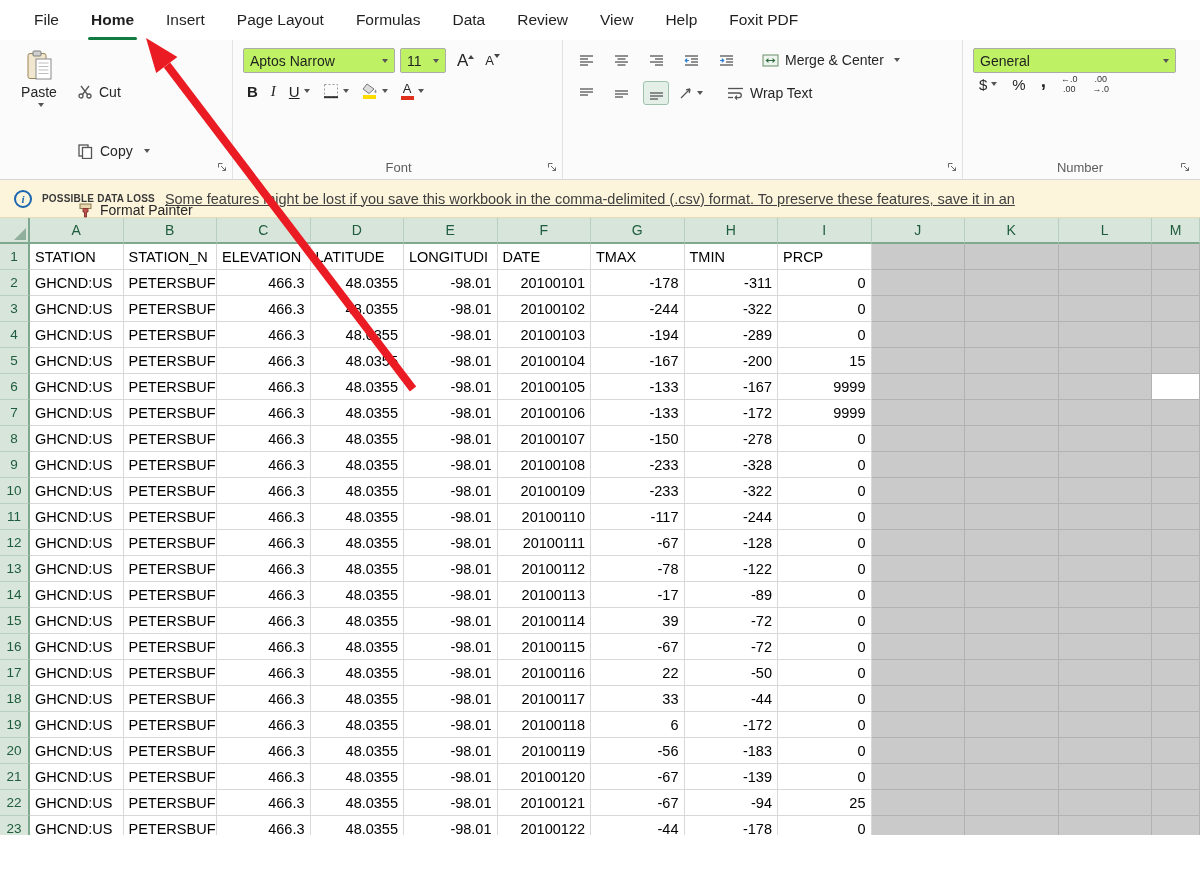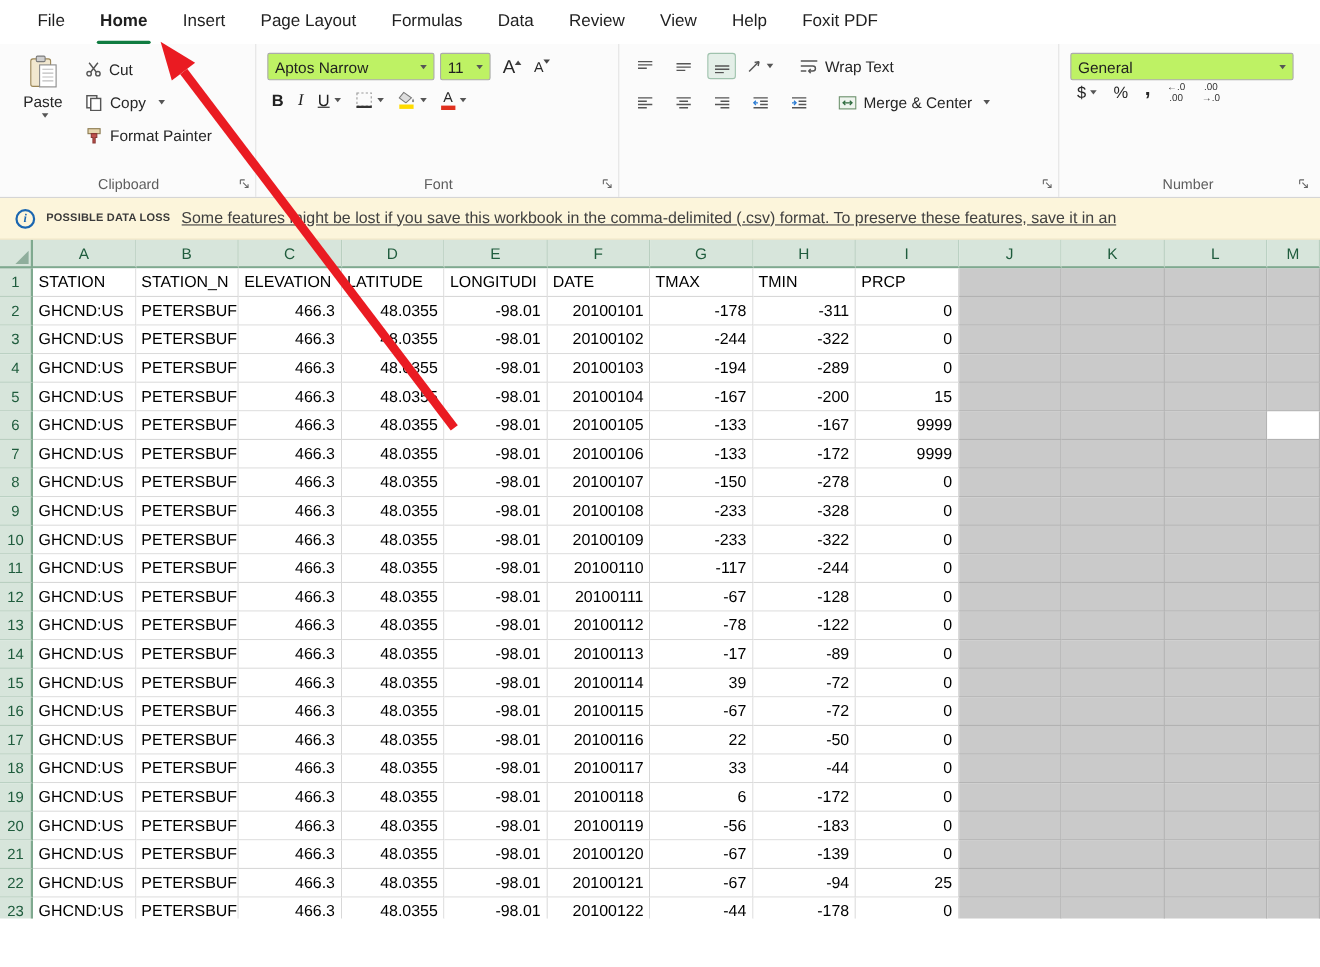--- a/index.html
+++ b/index.html
@@ -31,21 +31,21 @@
   .rg-label{height:24px;display:flex;align-items:center;justify-content:center;font-size:13px;color:#5d5d5d;}
   .launcher{position:absolute;right:5px;bottom:7px;}
   .chev{width:0;height:0;border-left:3.5px solid transparent;border-right:3.5px solid transparent;border-top:4px solid #555;display:inline-block;margin-left:4px;}
   .select{border:1px solid #ababab;background:#bef264;height:25px;display:flex;align-items:center;justify-content:space-between;padding:0 6px;font-size:14px;color:#1f1f1f;border-radius:2px;}
 
   
   .g-clipboard{width:232px;}
   .cb-body{display:flex;gap:10px;}
   .paste-btn{width:58px;display:flex;flex-direction:column;align-items:center;gap:3px;font-size:14px;color:#262626;padding-top:2px;}
   .cb-col{display:flex;flex-direction:column;justify-content:flex-start;gap:4px;padding-top:2px;}
-  .sbtn{height:26px;display:flex;align-items:center;gap:7px;font-size:14px;color:#262626;white-space:nowrap;}
+  .sbtn{height:26px;display:flex;align-items:center;gap:7px;font-size:14px;color:#262626;white-space:nowrap;margin-top:29px;}
 
   
   .g-font{width:330px;}
   .f-row1{display:flex;align-items:center;gap:5px;margin-bottom:9px;}
   .f-row2{display:flex;align-items:center;gap:13px;padding-left:4px;}
   .sel-font{width:152px;}
   .sel-size{width:46px;}
   .aicon{font-size:17px;color:#262626;position:relative;margin-left:6px;}
   .aicon.small{font-size:13px;}
   .tri{width:0;height:0;display:inline-block;position:relative;top:-7px;}
@@ -230,58 +230,20 @@
         <path d="M4 4 L8.5 8.5 M8.5 5.4 V8.5 H5.4" stroke="#666" fill="none"></path>
       </svg>
     </div>
 
     <div class="rgroup g-align">
       <div class="rg-body">
         <div class="a-row">
           <span class="a-ic">
             <svg width="15" height="13" class="lineart">
                 <line x1="1" y1="2" x2="14" y2="2"></line>
-                <line x1="1" y1="5" x2="14" y2="5"></line>
-                <line x1="1" y1="8" x2="9" y2="8"></line>
-              </svg>
-          </span>
-          <span class="a-ic">
-            <svg width="15" height="13" class="lineart">
-                <line x1="1" y1="4" x2="14" y2="4"></line>
-                <line x1="1" y1="7" x2="14" y2="7"></line>
-                <line x1="1" y1="10" x2="9" y2="10"></line>
-              </svg>
-          </span>
-          <span class="a-ic selected">
-            <svg width="15" height="13" class="lineart">
-                <line x1="1" y1="6" x2="14" y2="6"></line>
-                <line x1="1" y1="9" x2="14" y2="9"></line>
-                <line x1="1" y1="12" x2="9" y2="12"></line>
-              </svg>
-          </span>
-          <span class="a-ic">
-            <svg width="15" height="13" class="lineart">
-                <path d="M2 11 L11 2"></path>
-                <path d="M11 2 l-4 .8 M11 2 l-.8 4"></path>
-              </svg>
-            <span class="chev"></span>
-          </span>
-          <span class="lblbtn">
-            <svg width="17" height="14" class="lineart">
-              <line x1="1" y1="2.5" x2="16" y2="2.5"></line>
-              <path d="M1 7 h11 a2.3 2.3 0 0 1 0 4.6 h-3.5 M10 9.6 l-1.8 2 1.8 2"></path>
-              <line x1="1" y1="11.5" x2="6" y2="11.5"></line>
-            </svg>
-            <span>Wrap Text</span>
-          </span>
-        </div>
-        <div class="a-row">
-          <span class="a-ic">
-            <svg width="15" height="13" class="lineart">
-                <line x1="1" y1="2" x2="14" y2="2"></line>
                 <line x1="1" y1="5" x2="9" y2="5"></line>
                 <line x1="1" y1="8" x2="14" y2="8"></line>
                 <line x1="1" y1="11" x2="9" y2="11"></line>
               </svg>
           </span>
           <span class="a-ic">
             <svg width="15" height="13" class="lineart">
                 <line x1="1" y1="2" x2="14" y2="2"></line>
                 <line x1="3.5" y1="5" x2="11.5" y2="5"></line>
                 <line x1="1" y1="8" x2="14" y2="8"></line>
@@ -318,20 +280,58 @@
                 <path d="M1 6.5 H4.5 M2.8 4.6 L4.7 6.5 L2.8 8.4" stroke="#2b7cd3" fill="none" stroke-width="1.2"></path>
               </svg>
           </span>
           <span class="lblbtn">
             <svg width="17" height="13">
               <rect x="1" y="1" width="15" height="11" fill="#eef4ee" stroke="#6a8f6a"></rect>
               <path d="M4.5 6.5 h8 M6.5 4.6 L4.4 6.5 L6.5 8.4 M10.5 4.6 L12.6 6.5 L10.5 8.4" stroke="#2f6b3f" fill="none" stroke-width="1.1"></path>
             </svg>
             <span>Merge &amp; Center</span>
             <span class="chev"></span>
+          </span>
+        </div>
+        <div class="a-row">
+          <span class="a-ic">
+            <svg width="15" height="13" class="lineart">
+                <line x1="1" y1="2" x2="14" y2="2"></line>
+                <line x1="1" y1="5" x2="14" y2="5"></line>
+                <line x1="1" y1="8" x2="9" y2="8"></line>
+              </svg>
+          </span>
+          <span class="a-ic">
+            <svg width="15" height="13" class="lineart">
+                <line x1="1" y1="4" x2="14" y2="4"></line>
+                <line x1="1" y1="7" x2="14" y2="7"></line>
+                <line x1="1" y1="10" x2="9" y2="10"></line>
+              </svg>
+          </span>
+          <span class="a-ic selected">
+            <svg width="15" height="13" class="lineart">
+                <line x1="1" y1="6" x2="14" y2="6"></line>
+                <line x1="1" y1="9" x2="14" y2="9"></line>
+                <line x1="1" y1="12" x2="9" y2="12"></line>
+              </svg>
+          </span>
+          <span class="a-ic">
+            <svg width="15" height="13" class="lineart">
+                <path d="M2 11 L11 2"></path>
+                <path d="M11 2 l-4 .8 M11 2 l-.8 4"></path>
+              </svg>
+            <span class="chev"></span>
+          </span>
+          <span class="lblbtn">
+            <svg width="17" height="14" class="lineart">
+              <line x1="1" y1="2.5" x2="16" y2="2.5"></line>
+              <path d="M1 7 h11 a2.3 2.3 0 0 1 0 4.6 h-3.5 M10 9.6 l-1.8 2 1.8 2"></path>
+              <line x1="1" y1="11.5" x2="6" y2="11.5"></line>
+            </svg>
+            <span>Wrap Text</span>
           </span>
         </div>
       </div>
       <svg class="launcher" width="10" height="10">
         <path d="M1.5 1.5 H5.5 M1.5 1.5 V5.5" stroke="#666" fill="none"></path>
         <path d="M4 4 L8.5 8.5 M8.5 5.4 V8.5 H5.4" stroke="#666" fill="none"></path>
       </svg>
     </div>
 
     <div class="rgroup g-number">

